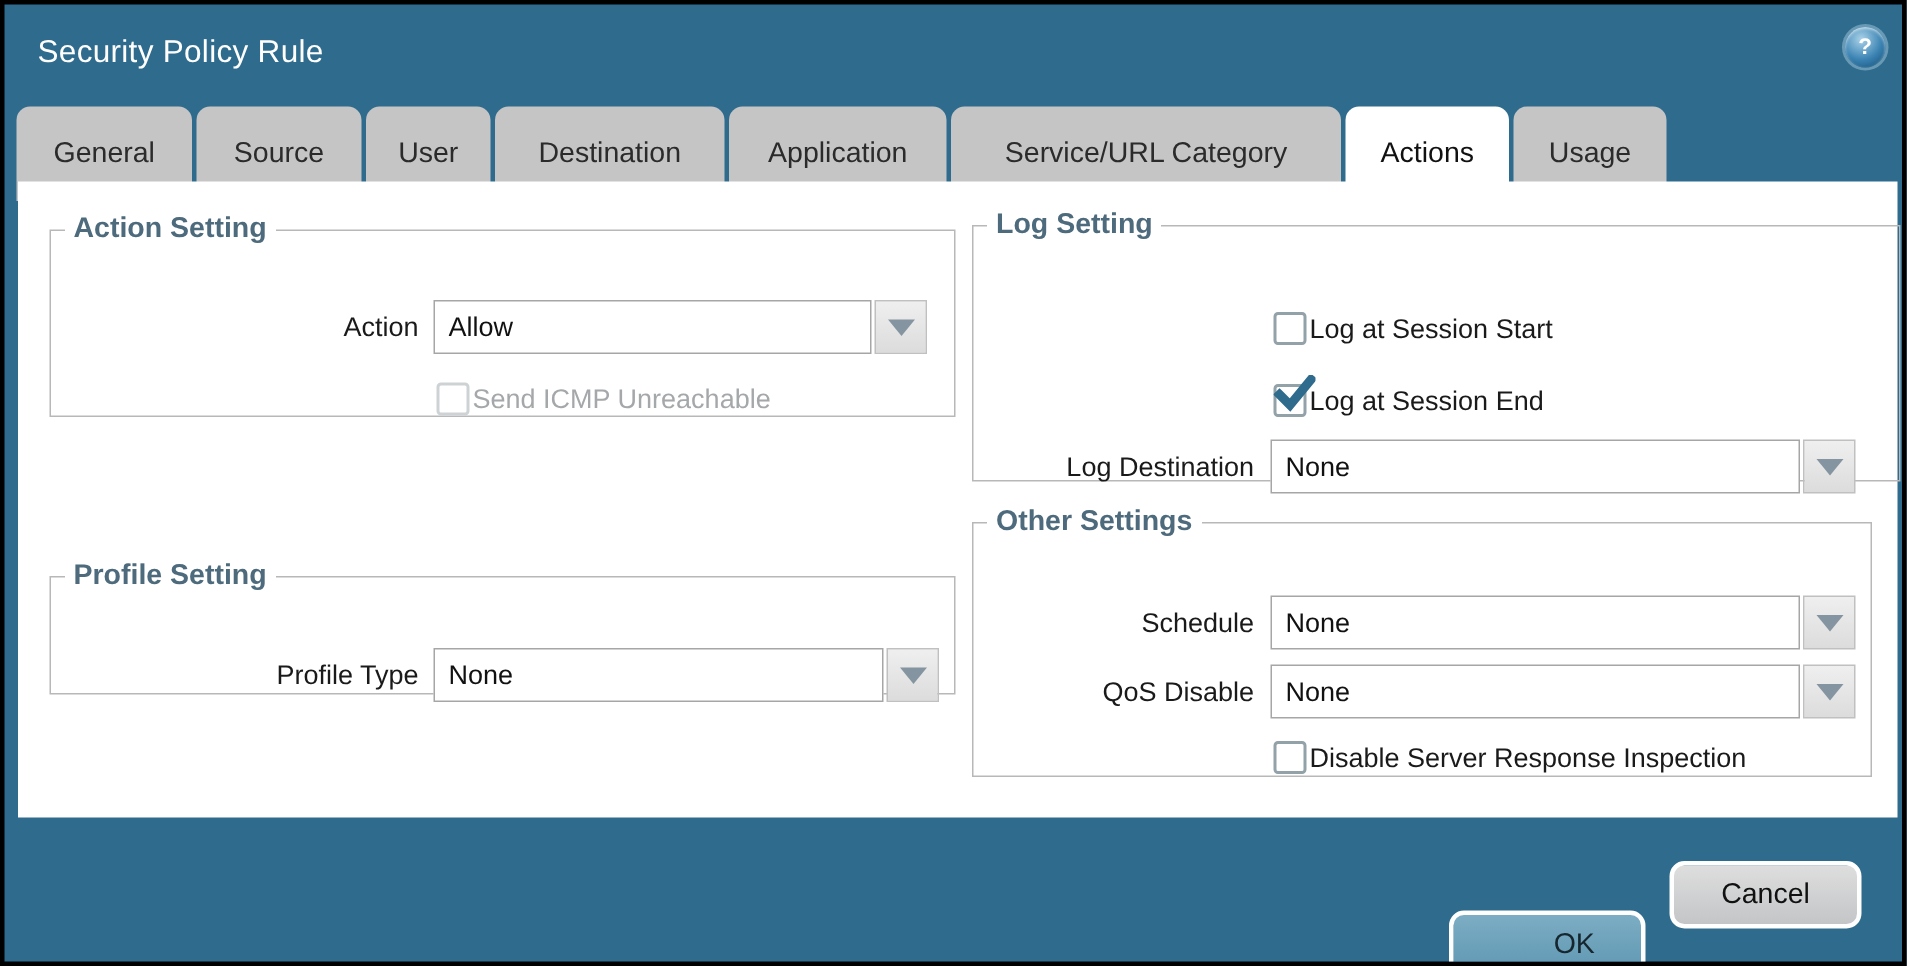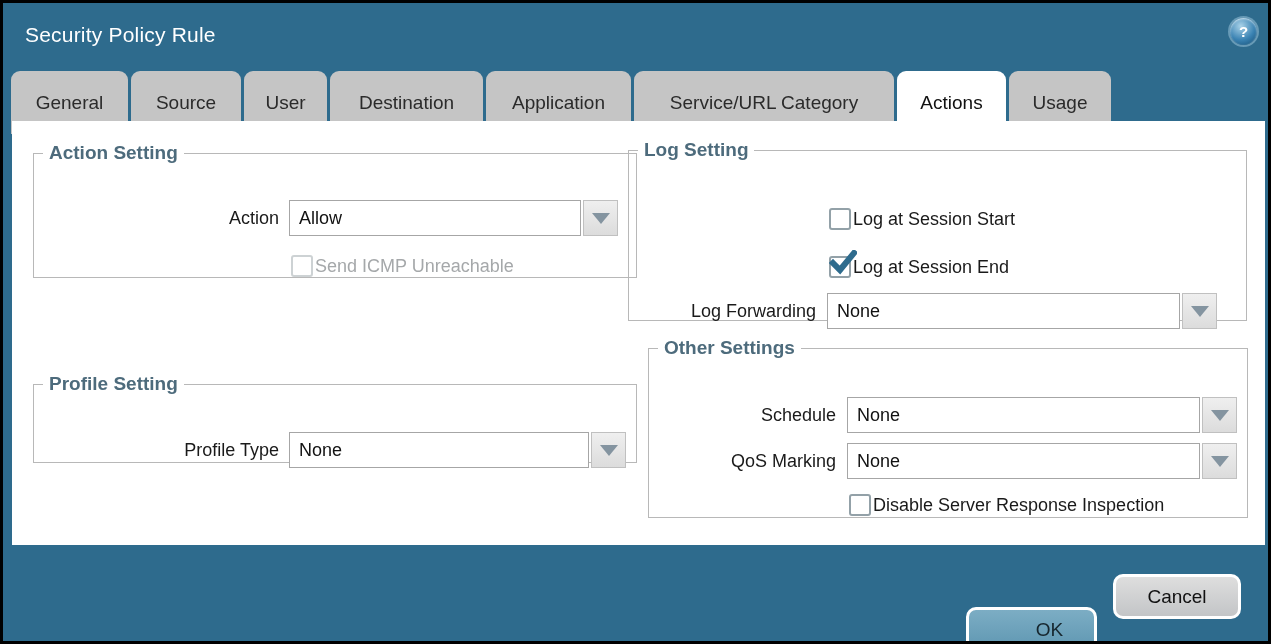--- a/index.html
+++ b/index.html
@@ -55,21 +55,21 @@
   fieldset {
     position:absolute; margin:0; padding:0;
     border:1px solid #b8b8b8;
   }
   legend {
     margin-left:9px; padding:0 6px;
     font-size:19px; font-weight:bold;
     color:var(--legend_color, #4d6b7c);
   }
   .fs-action  { left:21px;  top:21px;  width:604px; height:136px; }
-  .fs-log     { left:616px; top:18px;  width:619px; height:182px; }
+  .fs-log     { left:636px; top:18px;  width:619px; height:182px; }
   .fs-profile { left:21px;  top:252px; width:604px; height:90px;  }
   .fs-other   { left:636px; top:216px; width:600px; height:181px; }
   
   .field-label {
     position:absolute; text-align:right;
     font-size:18px; color:#1a1a1a; line-height:36px;
   }
   .label-left  { left:0; width:245px; }
   .label-right { left:0; width:187px; }
   .combo { position:absolute; display:flex; align-items:stretch; height:36px; }
@@ -189,21 +189,21 @@
         <span class="cb-label">Log at Session Start</span>
       </div>
       <div class="checkbox-row" style="left:200px; top:94px;">
         <div class="checkbox checked">
           <svg class="check" width="28" height="26" viewBox="0 0 28 26">
               <path d="M4 13 L11 20 L25 3" stroke="var(--check_color,#2e6b8d)" stroke-width="6" fill="none" stroke-linecap="square"></path>
             </svg>
         </div>
         <span class="cb-label">Log at Session End</span>
       </div>
-      <div class="field-label label-right" style="top:132px;">Log Forwarding</div>
+      <div class="field-label label-right" style="top:132px;">Log Destination</div>
       <div class="combo" style="left:198px; top:132px;">
         <input style="width: 353px;" value="None">
         <div class="dd-btn">
           <div class="dd-arrow"></div>
         </div>
       </div>
     </fieldset>
 
     <fieldset class="fs-profile">
       <legend>Profile Setting</legend>
@@ -218,21 +218,21 @@
 
     <fieldset class="fs-other">
       <legend>Other Settings</legend>
       <div class="field-label label-right" style="top:38px;">Schedule</div>
       <div class="combo" style="left:198px; top:38px;">
         <input style="width: 353px;" value="None">
         <div class="dd-btn">
           <div class="dd-arrow"></div>
         </div>
       </div>
-      <div class="field-label label-right" style="top:84px;">QoS Marking</div>
+      <div class="field-label label-right" style="top:84px;">QoS Disable</div>
       <div class="combo" style="left:198px; top:84px;">
         <input style="width: 353px;" value="None">
         <div class="dd-btn">
           <div class="dd-arrow"></div>
         </div>
       </div>
       <div class="checkbox-row" style="left:200px; top:134px;">
         <div class="checkbox">
           
         </div>

